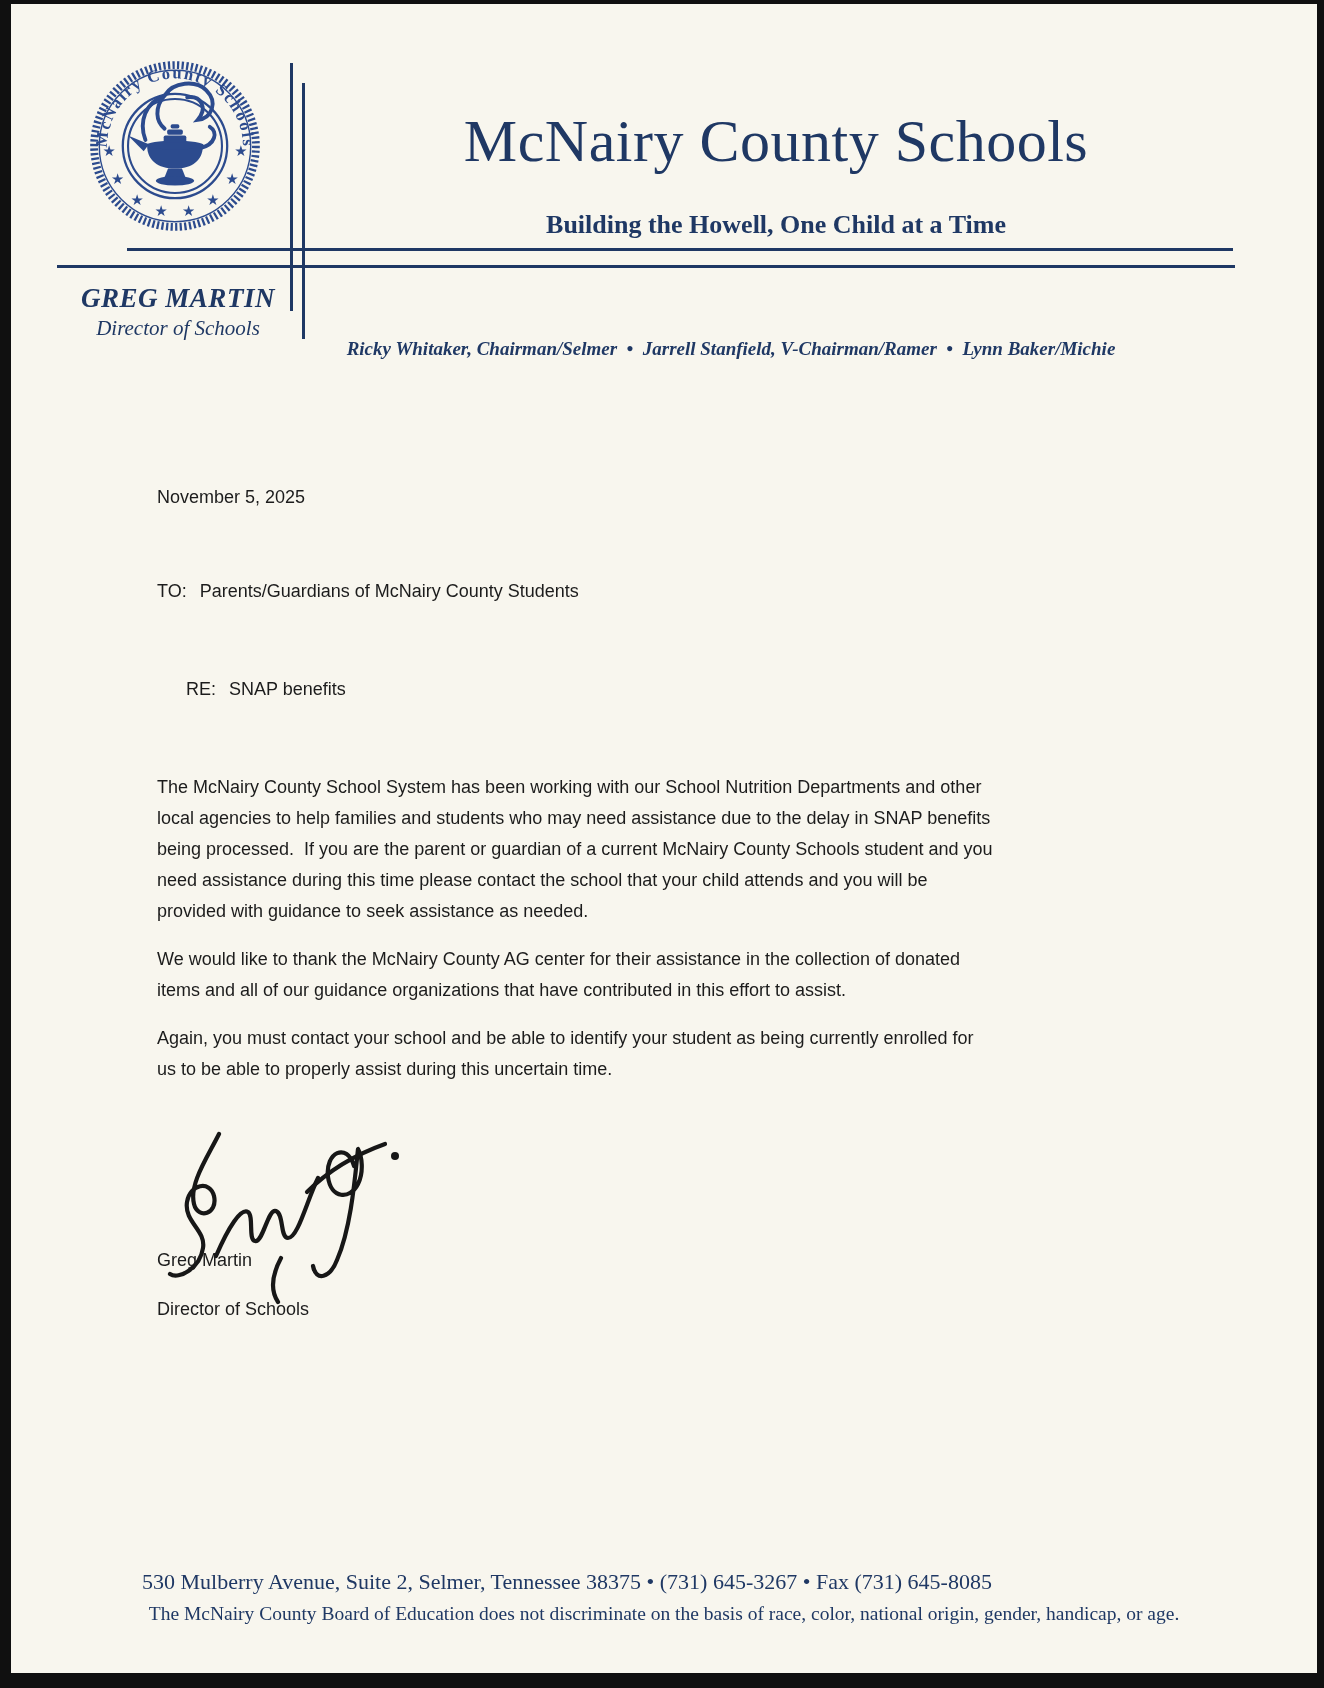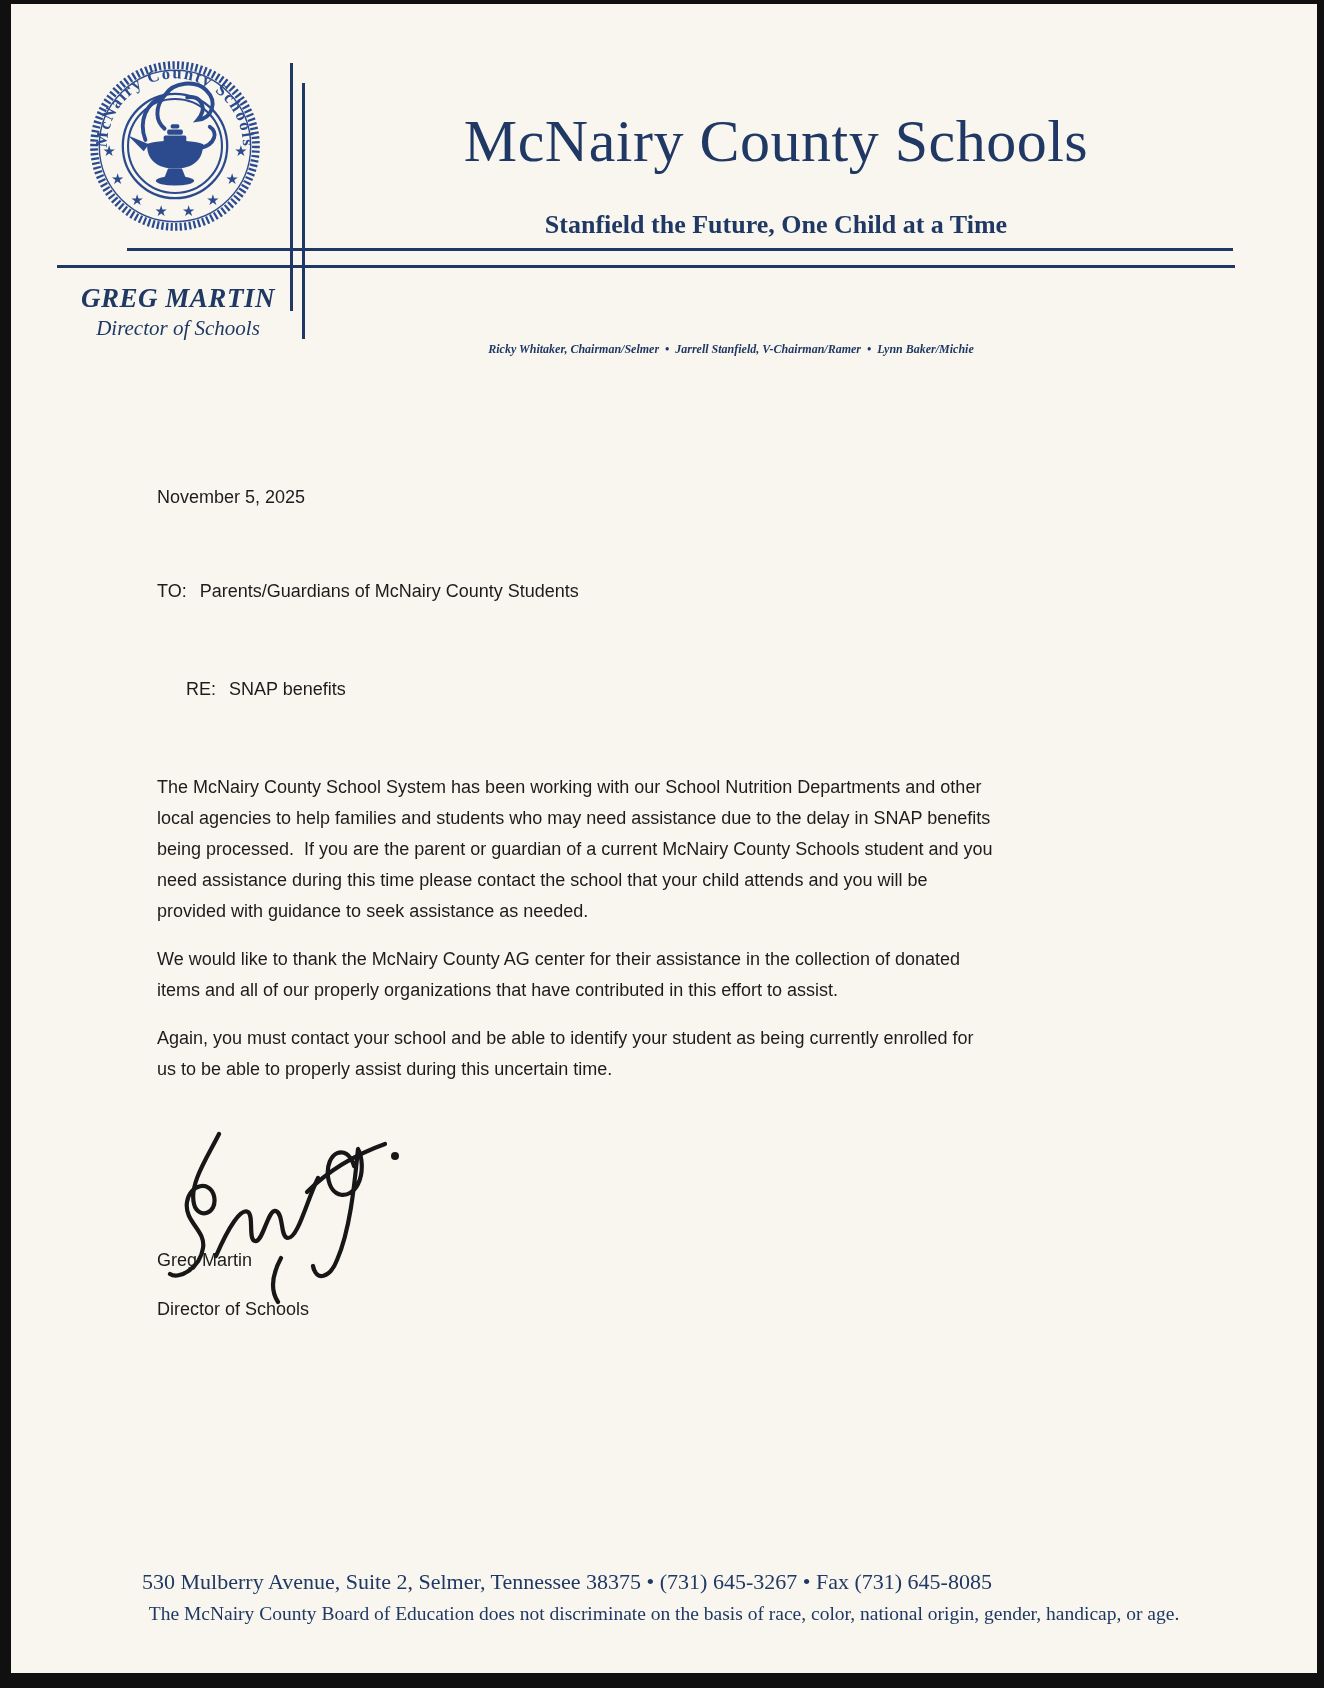--- a/index.html
+++ b/index.html
@@ -41,21 +41,21 @@
     text-align:center;color:#1f3864;
     font-family:"Liberation Serif", serif;
   }
   .director-name{font-size:27px;font-weight:bold;font-style:italic;letter-spacing:0.5px;}
   .director-title{font-size:21px;font-style:italic;margin-top:2px;}
   .board-block{
     position:absolute;left:250px;top:270px;width:940px;
     text-align:center;color:#1f3864;
     font-family:"Liberation Serif", serif;
     font-style:italic;font-weight:bold;
-    font-size:12px;line-height:30px;
+    font-size:19px;line-height:30px;
     white-space:pre-wrap;
   }
   
   .body-text{
     position:absolute;left:146px;width:985px;
     color:#1c1c1c;font-size:18px;line-height:24px;
     white-space:pre-wrap;
   }
   .para{line-height:31px;}
   .date-line{top:481px;}
@@ -124,21 +124,21 @@
         <rect x="91" y="81" width="18" height="6" rx="2"></rect>
         <rect x="95" y="75" width="10" height="5" rx="2"></rect>
         <path d="M70 98 L46 88 L64 106 Z"></path>
         <path d="M92 126 L88 136 L112 136 L108 126 Z"></path>
         <ellipse cx="100" cy="140" rx="22" ry="5.5"></ellipse>
       </g>
     </g>
   </svg>
 
   <div class="lh-title">McNairy County Schools</div>
-  <div class="lh-tagline">Stanfield the Future, One Child at a Time</div>
+  <div class="lh-tagline">Building the Howell, One Child at a Time</div>
 
   <div class="rule hrule1"></div>
   <div class="rule hrule2"></div>
   <div class="rule vrule1"></div>
   <div class="rule vrule2"></div>
 
   <div class="director-block">
     <div class="director-name">GREG MARTIN</div>
     <div class="director-title">Director of Schools</div>
   </div>
@@ -152,21 +152,21 @@
   <div class="body-text to-line"><span>TO:</span><span class="label-gap"></span><span>Parents/Guardians of McNairy County Students</span></div>
 
   <div class="body-text re-line"><span>RE:</span><span class="label-gap"></span><span>SNAP benefits</span></div>
 
   <div class="body-text para p1">The McNairy County School System has been working with our School Nutrition Departments and other
 local agencies to help families and students who may need assistance due to the delay in SNAP benefits
 being processed.  If you are the parent or guardian of a current McNairy County Schools student and you
 need assistance during this time please contact the school that your child attends and you will be
 provided with guidance to seek assistance as needed.</div>
   <div class="body-text para p2">We would like to thank the McNairy County AG center for their assistance in the collection of donated
-items and all of our properly organizations that have contributed in this effort to assist.</div>
+items and all of our guidance organizations that have contributed in this effort to assist.</div>
   <div class="body-text para p3">Again, you must contact your school and be able to identify your student as being currently enrolled for
 us to be able to properly assist during this uncertain time.</div>
 
 
   <svg class="signature" viewBox="0 0 250 185">
     <g stroke="#171717" stroke-width="4.2" fill="none" stroke-linecap="round" stroke-linejoin="round">
       <path d="M58 6 C46 30 28 56 33 76 C37 92 57 86 53 68 C49 52 29 56 26 74 C23 94 45 102 42 120 C39 140 18 152 9 146"></path>
       <path d="M55 128 C68 98 80 80 87 84 C93 88 87 112 94 113 C102 115 107 80 115 83 C123 86 119 110 127 110 C137 110 146 72 157 50"></path>
       <path d="M193 38 C186 14 164 24 167 49 C170 71 189 72 197 56 C203 44 201 28 197 21 C194 50 190 100 176 132 C169 150 155 154 152 138"></path>
       <path d="M146 64 C168 42 196 26 224 16"></path>

